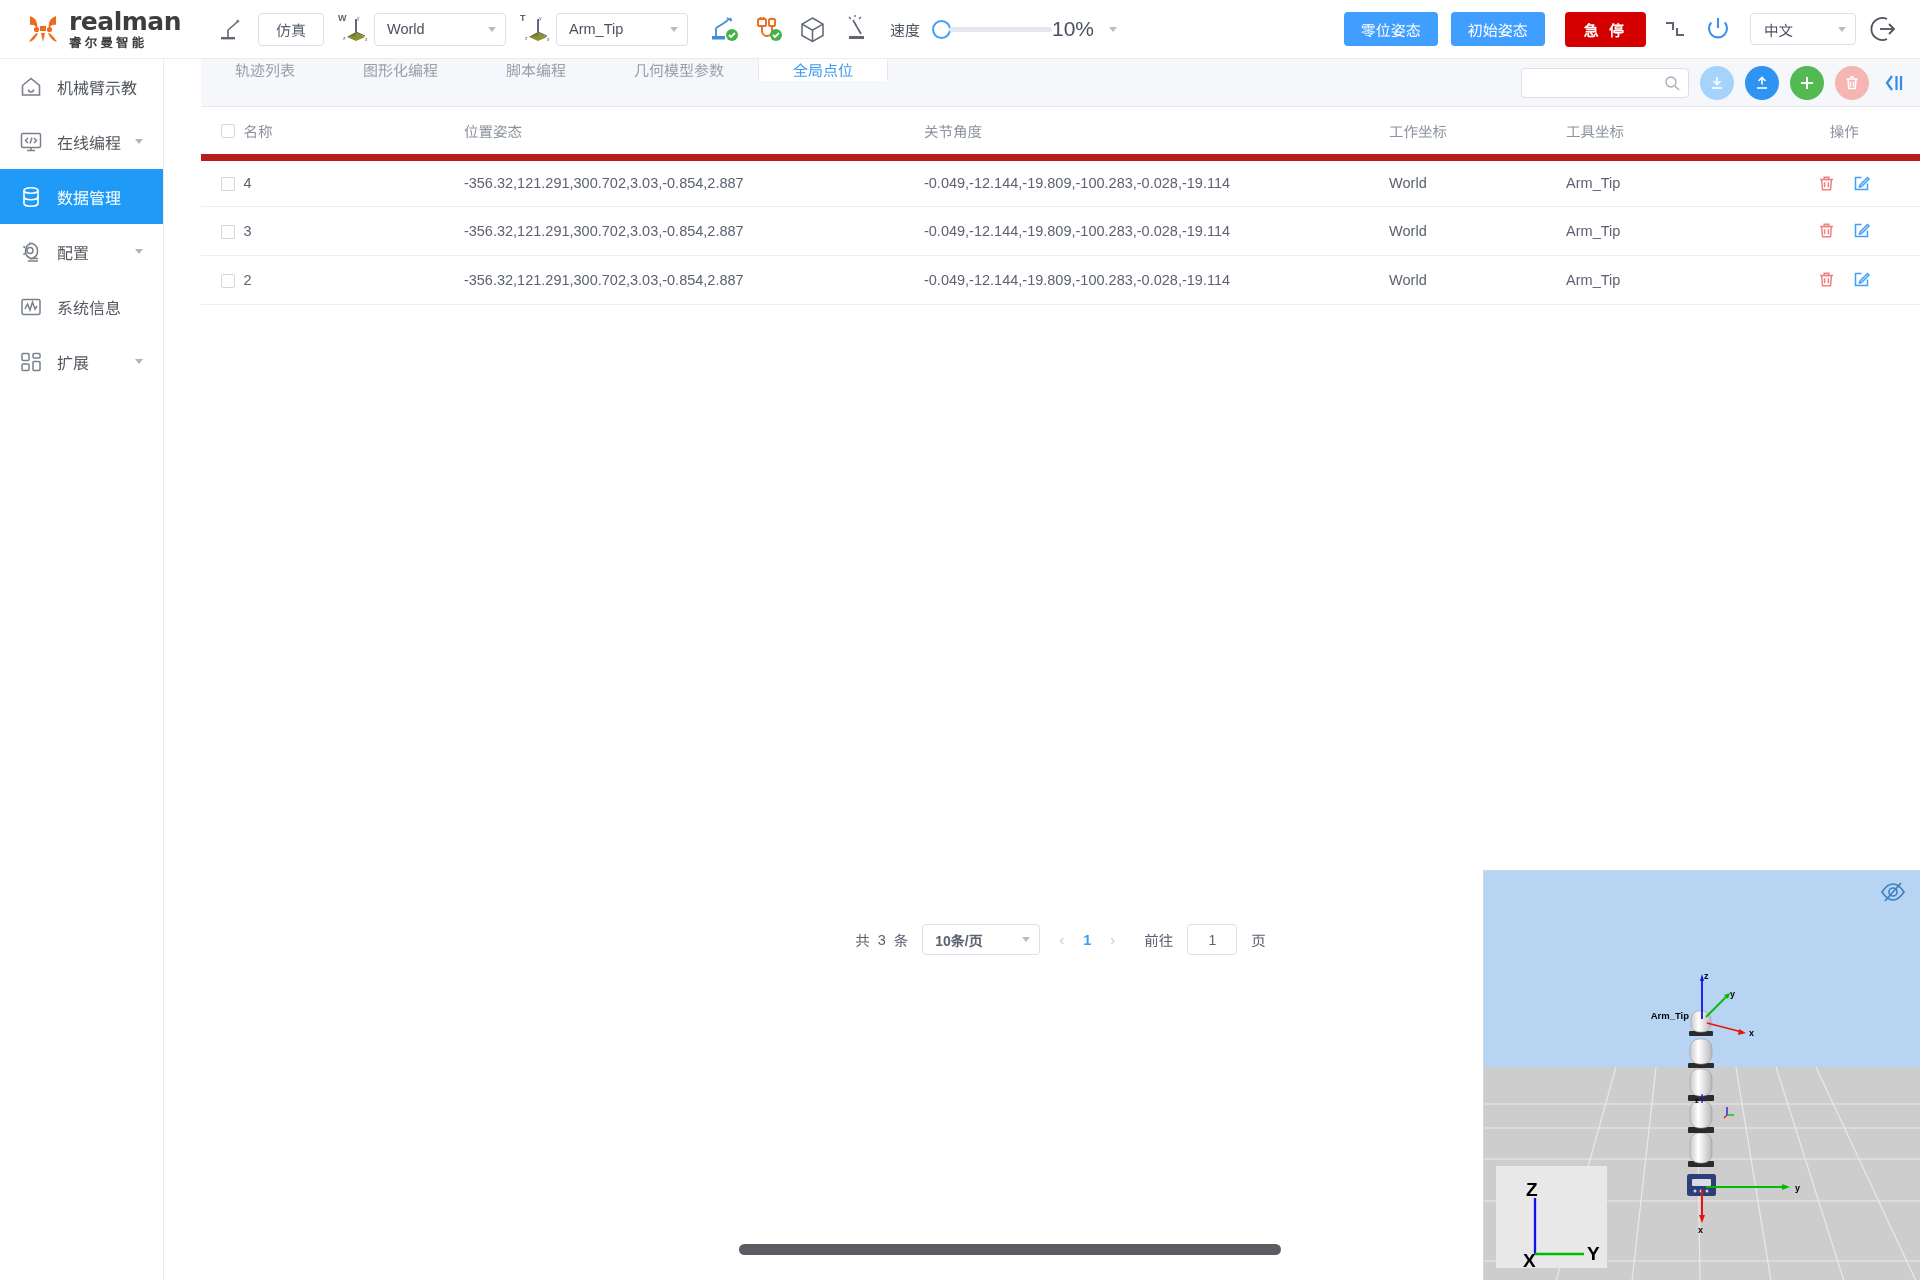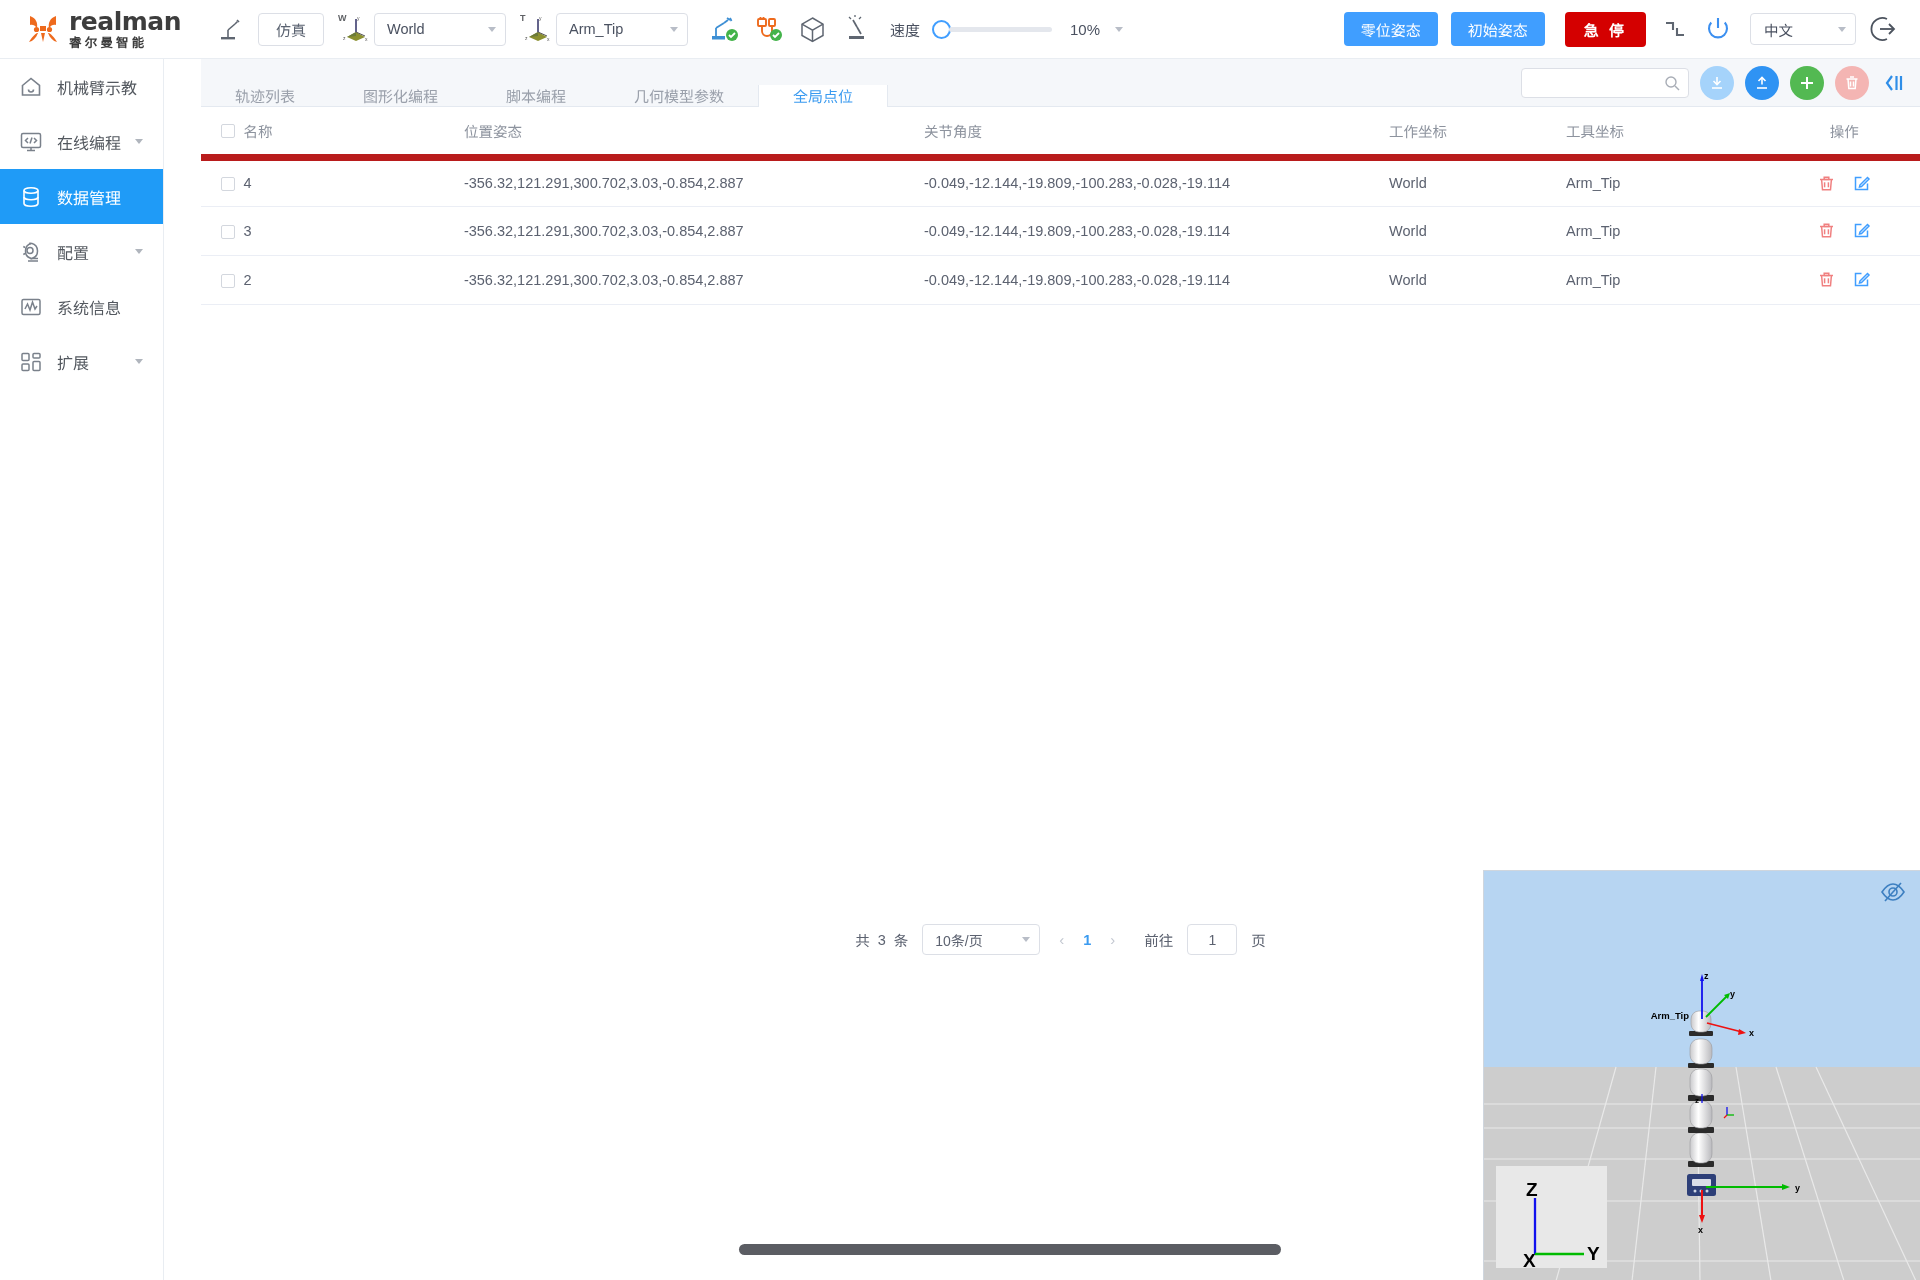--- a/index.html
+++ b/index.html
@@ -44,21 +44,21 @@
     padding: 0 9px 0 12px; font-size: 14.5px; color: #4a5160; cursor: pointer; margin-left: 4px;
   }
   .caret { width: 0; height: 0; border-left: 4.5px solid transparent; border-right: 4.5px solid transparent; border-top: 5px solid #b8bdc7; }
 
   .status-icons { display: flex; align-items: center; gap: 15px; margin-left: 22px; }
 
   .speed-label { font-size: 15px; color: #4a5160; margin-left: 20px; }
   .slider { display: flex; align-items: center; margin-left: 12px; }
   .slider-knob { width: 19px; height: 19px; border-radius: 50%; border: 2px solid #409eff; background: #fff; flex: none; }
   .slider-track { width: 103px; height: 5px; background: #e4e7ed; border-radius: 3px; margin-left: -2px; }
-  .speed-val { font-size: 15px; color: #4a5160; margin-left: 18px; display: flex; align-items: center; gap: 15px; cursor: pointer; }
+  .speed-val { font-size: 21px; color: #4a5160; display: flex; align-items: center; gap: 15px; cursor: pointer; }
 
   .spacer { flex: 1; }
 
   .pbtn {
     height: 34px; padding: 0 17px; border-radius: 4px; border: none;
     color: #fff; font-size: 15px; cursor: pointer;
     display: flex; align-items: center; justify-content: center;
     font-family: inherit;
   }
   .pbtn.blue { background: #409eff; }
@@ -81,21 +81,21 @@
   }
   .nav-item.active { background: #1f9bf7; color: #fff; }
   .nav-ico { width: 26px; height: 26px; flex: none; margin-right: 13px; display: flex; align-items: center; justify-content: center; }
   .nav-lbl { flex: 1; }
   .nav-chev { margin-right: 20px; width: 0; height: 0; border-left: 4.5px solid transparent; border-right: 4.5px solid transparent; border-top: 5.5px solid #b0b5bd; }
 
   
   .main { position: absolute; left: 201px; top: 59px; right: 0; bottom: 0; background: #fff; }
 
   .tabbar {
-    height: 48px; background: #f5f7fa; display: flex; align-items: flex-end;
+    height: 48px; background: #f5f7fa; display: flex; align-items: flex-start;
     border-bottom: 1px solid #e4e9f0; position: relative;
   }
   .tab {
     padding: 0 34px; display: flex; align-items: center; justify-content: center;
     font-size: 15px; color: #9aa0ab; cursor: pointer; position: relative;
   }
   .tab.active { background: #fff; color: #3b9bf0; border-left: 1px solid #e4e9f0; border-right: 1px solid #e4e9f0; }
   .tab.active::after { content: ""; position: absolute; left: 0; right: 0; bottom: -1px; height: 2px; background: #fff; }
 
   .tab-actions { position: absolute; right: 14px; top: 0; height: 48px; display: flex; align-items: center; gap: 11px; }
@@ -137,21 +137,21 @@
 
   
   .pager {
     position: absolute; left: 0; right: 0; top: 865px;
     display: flex; align-items: center; justify-content: center; gap: 14px;
     font-size: 14.5px; color: #5c6270;
   }
   .pg-sel {
     height: 31px; width: 118px; border: 1px solid #dcdfe6; border-radius: 4px; background: #fff;
     display: flex; align-items: center; justify-content: space-between; padding: 0 9px 0 12px;
-    font-size: 14px; color: #5c6270; cursor: pointer;
+    font-size: 14px; color: #5c6270; cursor: pointer; font-weight: bold;
   }
   .pg-arrow { color: #c2c7d0; font-size: 15px; cursor: pointer; padding: 0 5px; }
   .pg-num { color: #3b9bf0; font-weight: 700; font-size: 14.5px; cursor: pointer; }
   .pg-input {
     width: 50px; height: 31px; border: 1px solid #dcdfe6; border-radius: 4px; background: #fff;
     text-align: center; font-size: 14px; color: #5c6270; font-family: inherit;
   }
 
   
   .hscroll {

